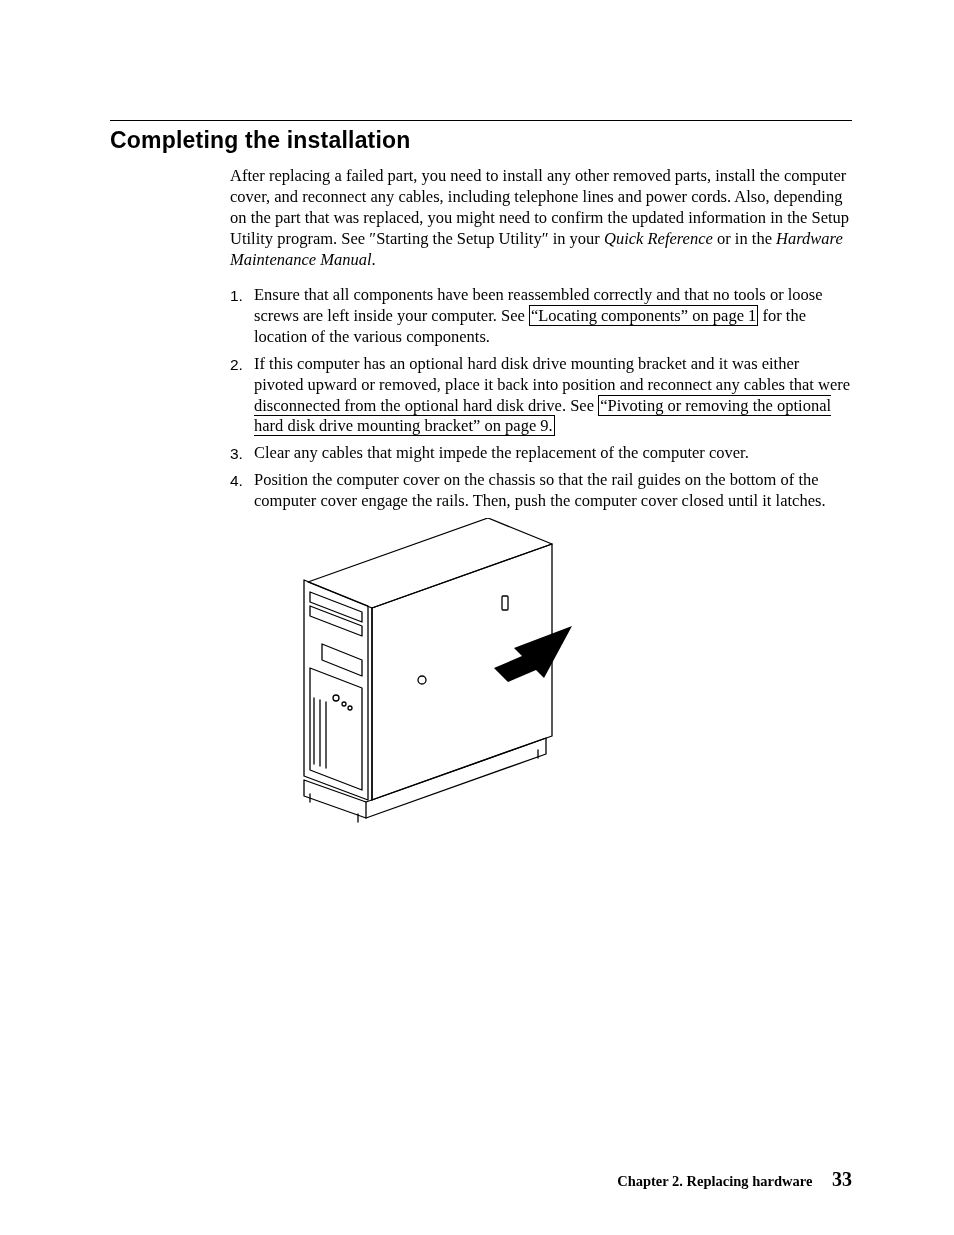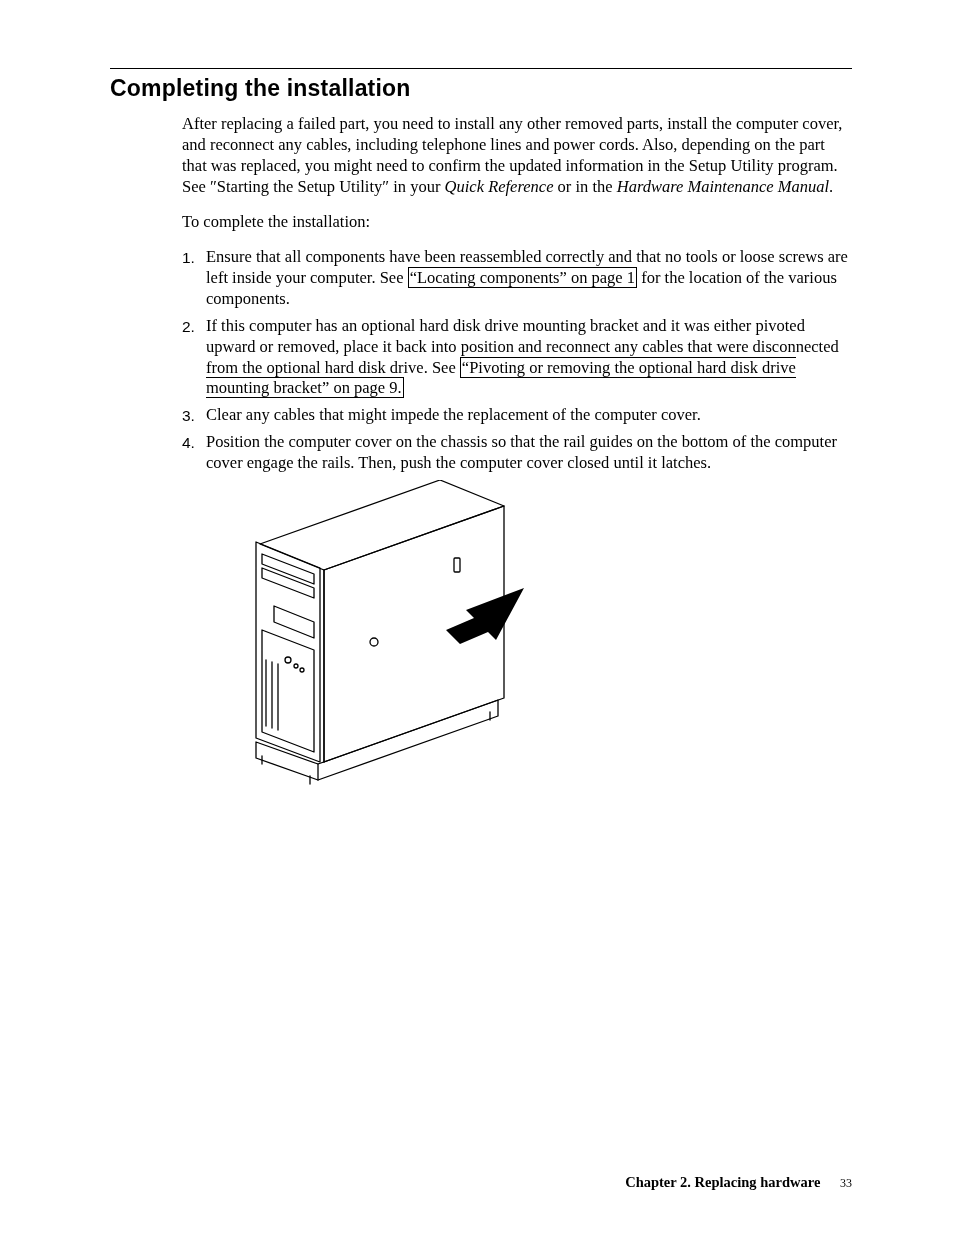--- a/index.html
+++ b/index.html
@@ -7,36 +7,36 @@
     padding: 0;
     background: #ffffff;
     font-family: "Palatino Linotype", "Book Antiqua", Palatino, Georgia, serif;
     color: #000;
   }
   .page {
     width: 954px;
     height: 1235px;
     position: relative;
     box-sizing: border-box;
-    padding: 68px 102px 0 110px;
+    padding: 120px 102px 0 110px;
   }
   .rule {
     border: 0;
     border-top: 1.5px solid #000;
     margin: 0 0 6px 0;
   }
   h1.section-title {
     font-family: Arial, Helvetica, sans-serif;
     font-weight: 700;
     font-size: 23px;
     margin: 0 0 12px 0;
     letter-spacing: 0.2px;
   }
   .body-col {
-    margin-left: 72px;
+    margin-left: 120px;
     font-size: 16.5px;
     line-height: 1.27;
   }
   .body-col p {
     margin: 0 0 14px 0;
   }
   .italic { font-style: italic; }
   ol.steps {
     list-style: none;
     margin: 0;
@@ -70,38 +70,37 @@
     position: absolute;
     bottom: 44px;
     right: 102px;
     font-size: 14.5px;
   }
   .footer .chap {
     margin-right: 16px;
     font-weight: bold;
   }
   .footer .pno {
-    font-weight: 400;
-    font-size: 12px;
+    font-weight: 700;
+    font-size: 20px;
   }
 </style>
 </head>
 <body>
 
 <div class="page">
 
   <hr class="rule">
 
   <h1 class="section-title">Completing the installation</h1>
 
   <div class="body-col">
 
     <p>After replacing a failed part, you need to install any other removed parts, install the computer cover, and reconnect any cables, including telephone lines and power cords. Also, depending on the part that was replaced, you might need to confirm the updated information in the Setup Utility program. See ″Starting the Setup Utility″ in your <span class="italic">Quick Reference</span> or in the <span class="italic">Hardware Maintenance Manual</span>.</p>
 
-    <p>To complete the installation:</p>
 
     <ol class="steps">
       <li>
         <span class="num">1.</span>
         <span class="txt">Ensure that all components have been reassembled correctly and that no tools or loose screws are left inside your computer. See <span class="xref">“Locating components” on page 1</span> for the location of the various components.</span>
       </li>
       <li>
         <span class="num">2.</span>
         <span class="txt">If this computer has an optional hard disk drive mounting bracket and it was either pivoted upward or removed, place it back into position and reconnect any cables that were disconnected from the optional hard disk drive. See <span class="xref">“Pivoting or removing the optional hard disk drive mounting bracket” on page 9.</span></span>
       </li>

